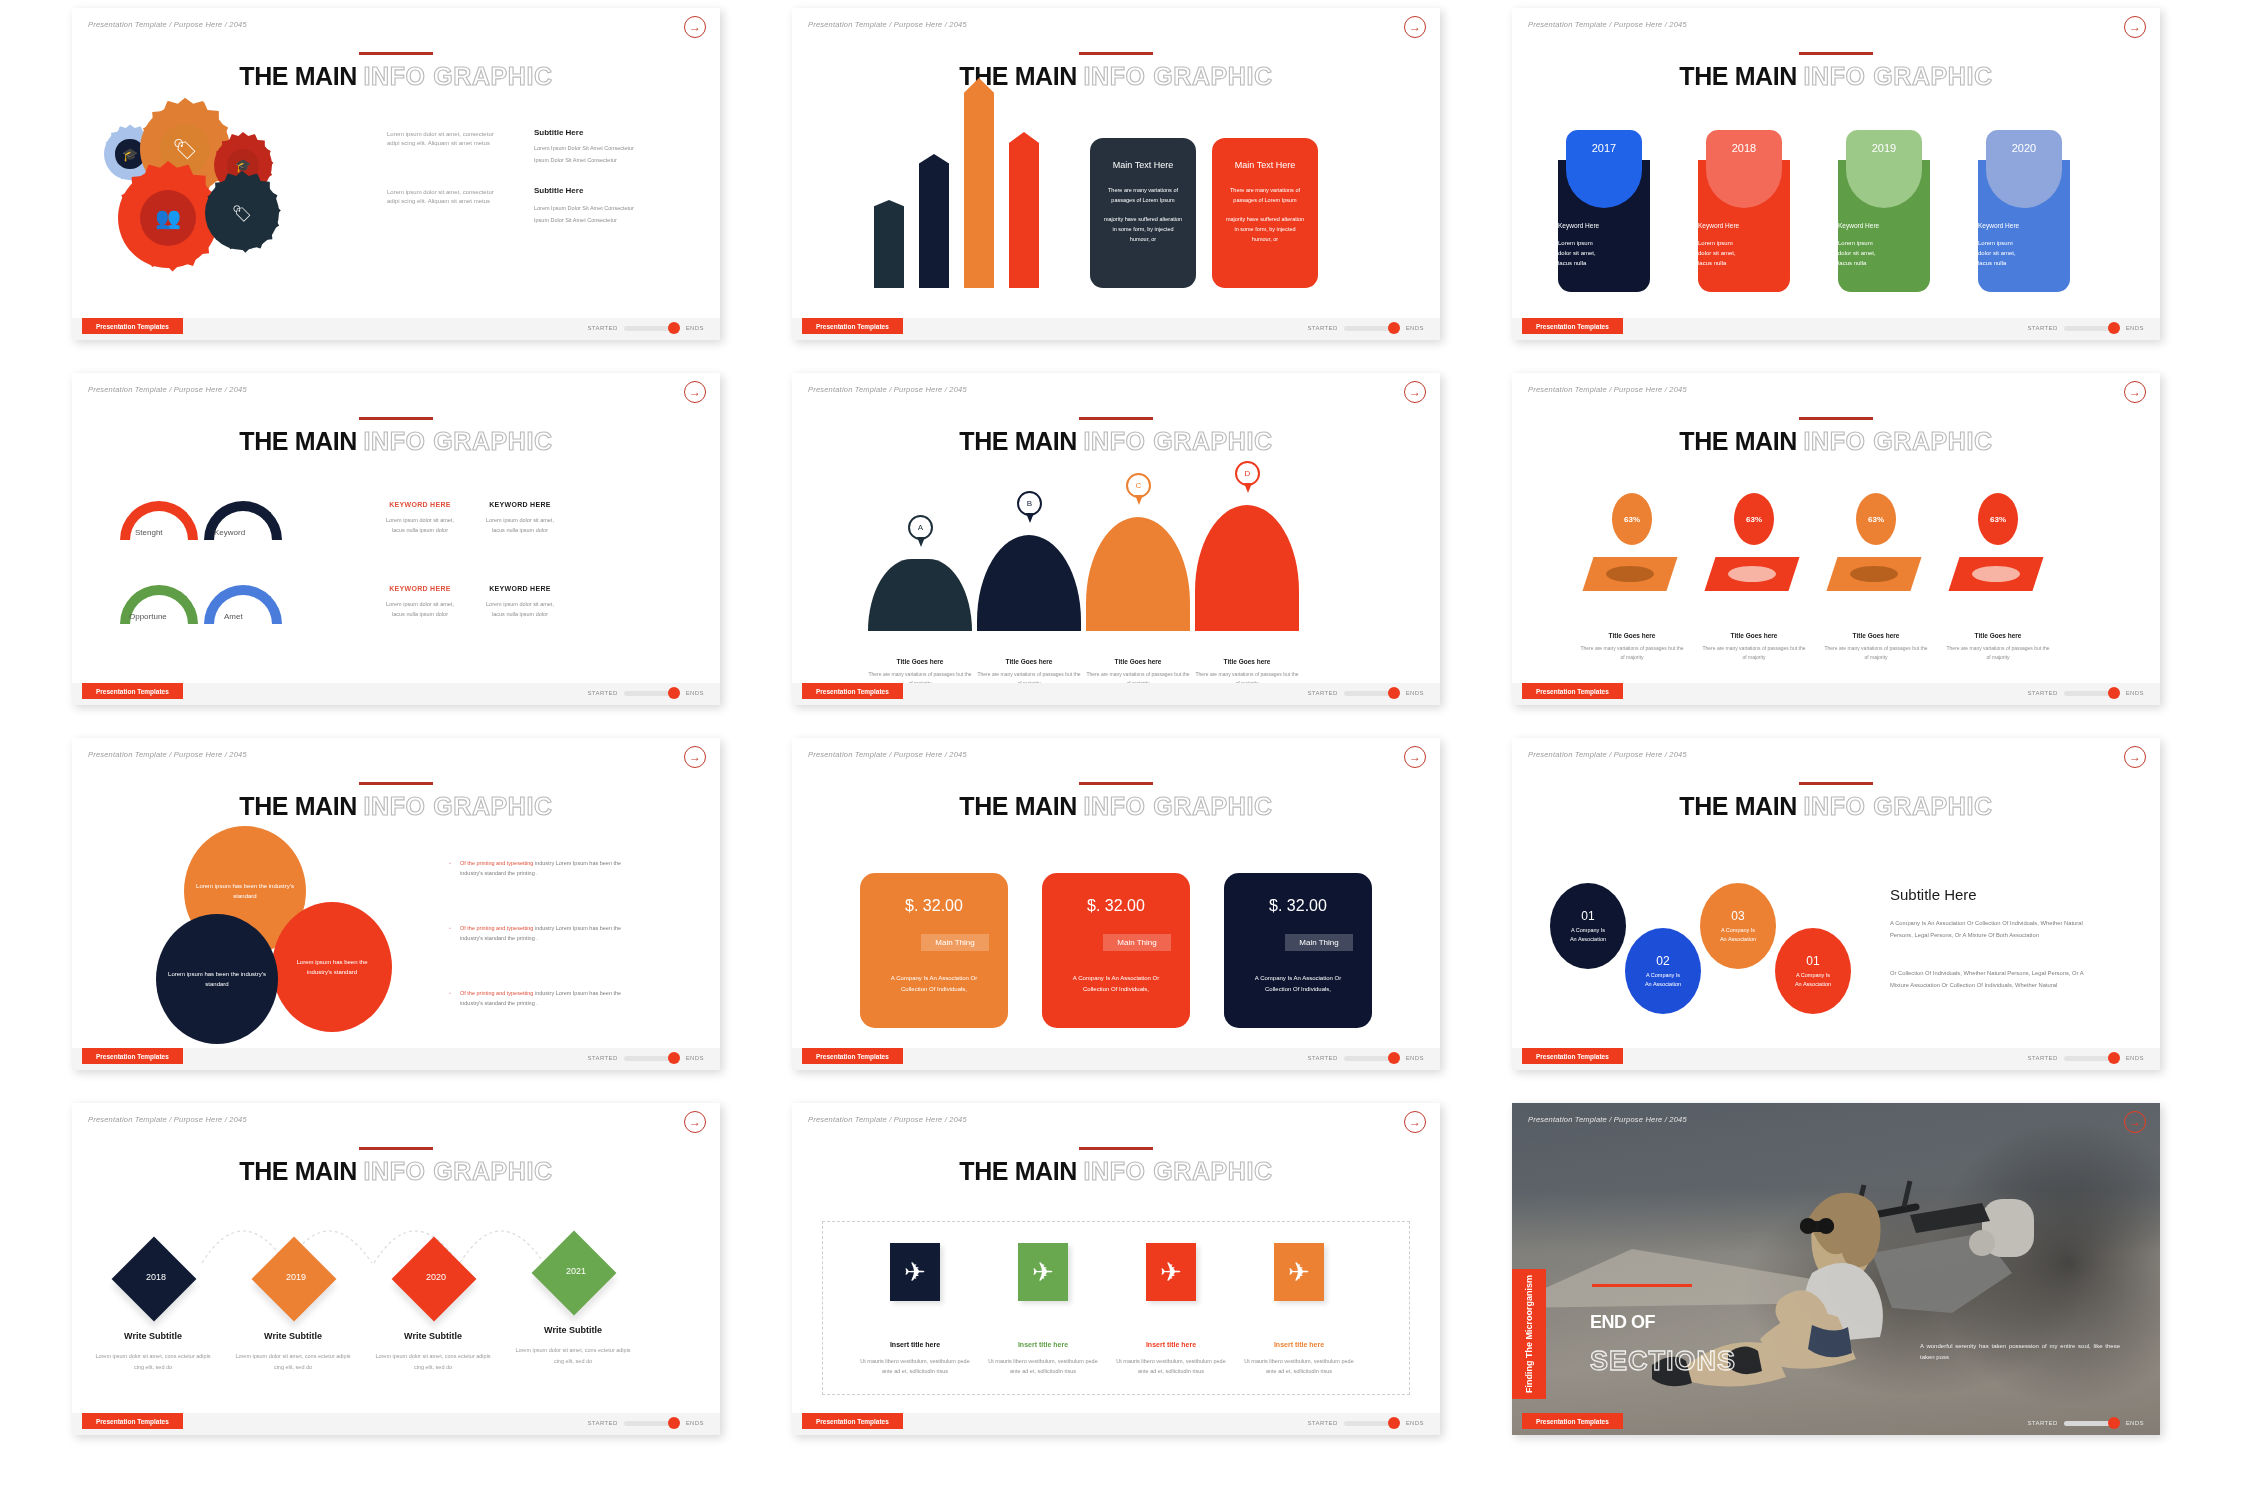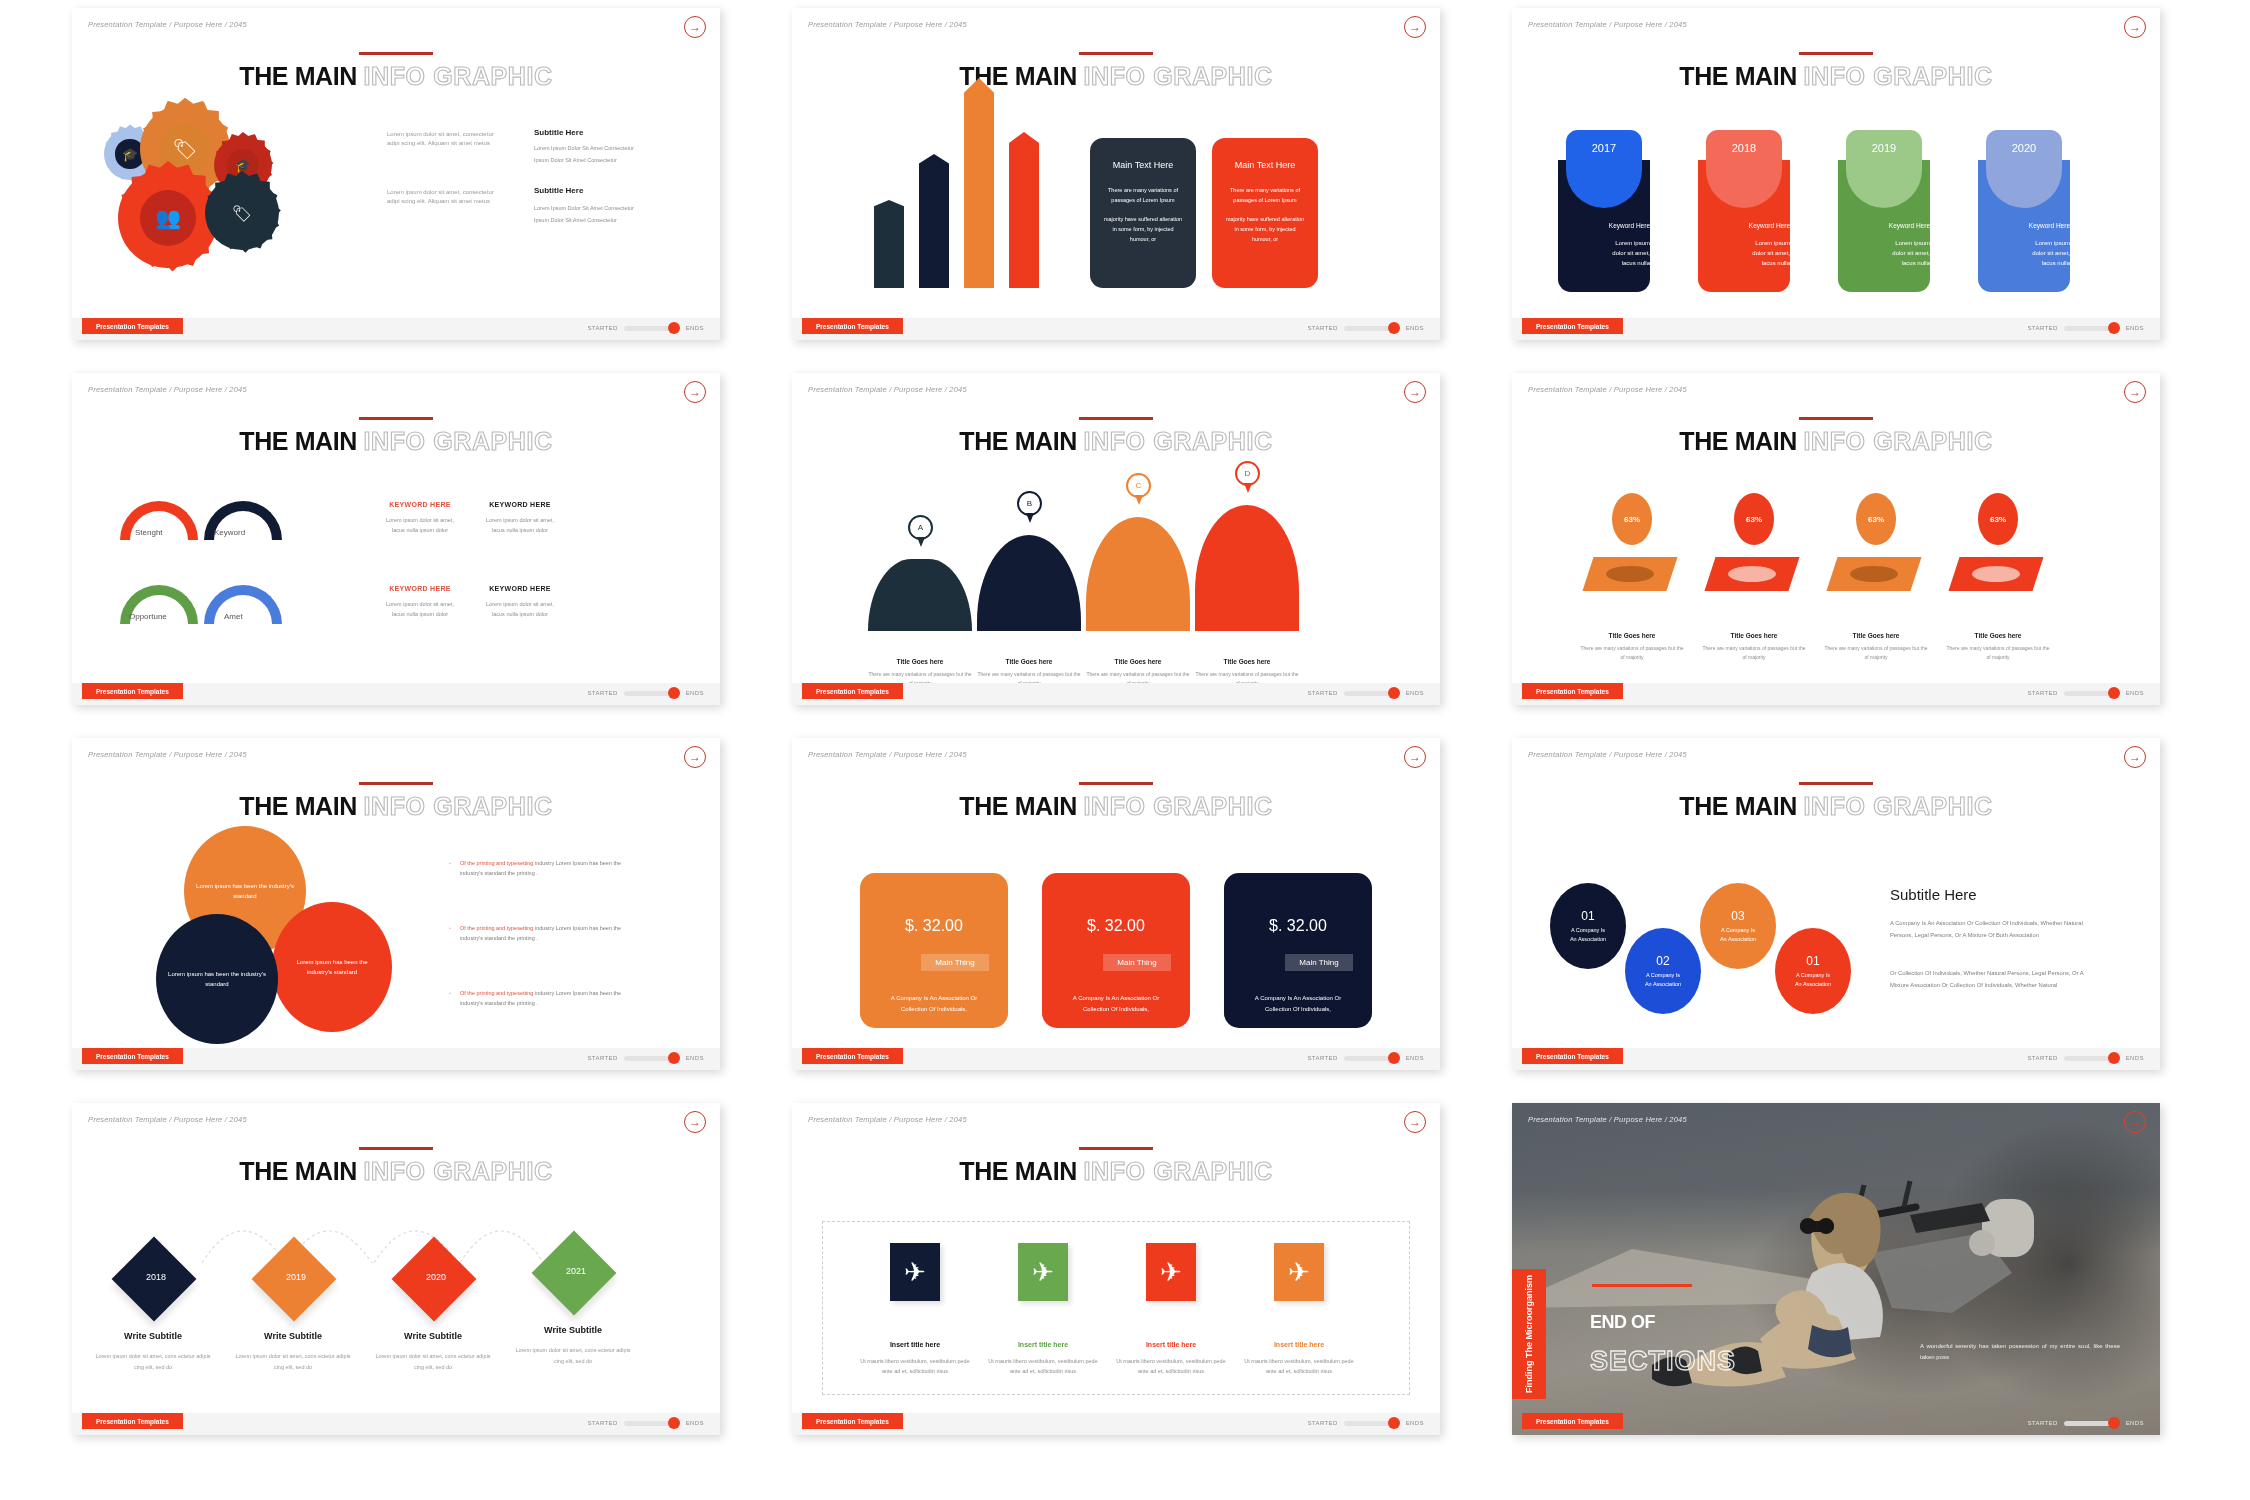--- a/index.html
+++ b/index.html
@@ -91,21 +91,21 @@
     position:absolute; bottom:52px; width:106px; height:150px; border-radius:13px;
     color:#fff; text-align:center; padding:22px 12px 0;
   }
   .card2 h4 { font-size:9px; font-weight:500; margin-bottom:16px; }
   .card2 p { font-size:5.5px; line-height:1.75; margin-bottom:10px; font-weight:300;}
 
   
   .ycard { position:absolute; bottom:48px; width:92px; }
   .ycard .body {
     position:relative; height:132px; border-radius:0 0 13px 13px;
-    color:#fff; text-align:right; padding-top:62px;
+    color:#fff; text-align:left; padding-top:62px;
   }
   .ycard .head {
     position:absolute; top:-30px; left:8px; right:8px; height:78px;
     border-radius: 13px 13px 42px 42px;
     display:flex; justify-content:center; padding-top:12px;
     font-size:11px; color:#fff;
   }
   .ycard .kw { font-size:6.5px; margin-bottom:9px; }
   .ycard .ln { font-size:6px; line-height:1.7; font-weight:300;}
 
@@ -142,21 +142,21 @@
   .ven { position:absolute; border-radius:50%; color:#fff; display:flex;
          align-items:center; justify-content:center; text-align:center;
          font-size:6px; line-height:1.75; padding:0 12px; }
   .bullet { position:absolute; font-size:5.5px; line-height:1.9; width:175px; }
   .bullet .hl { color:#e0503a; }
   .bullet .bd { color:#7d7d7d; }
   .bullet::before { content:"\25E6"; position:absolute; left:-11px; top:0; color:#c0655a; }
 
   
   .pcard { position:absolute; bottom:42px; width:148px; height:155px;
-           border-radius:15px; color:#fff; text-align:center; padding-top:44px; }
+           border-radius:15px; color:#fff; text-align:center; padding-top:24px; }
   .pcard .price { font-size:16px; font-weight:400; margin-bottom:16px; }
   .pcard .pill { display:inline-block; font-size:8px; padding:4px 14px; margin-bottom:22px;
                  background: rgba(255,255,255,.22); margin-left: 42px; }
   .pcard .desc { font-size:6px; line-height:1.9; font-weight:300; padding:0 22px; }
 
   
   .ncirc { position:absolute; border-radius:50%; color:#fff;
            display:flex; flex-direction:column; align-items:center; justify-content:center; }
   .ncirc .n { font-size:12px; font-weight:500; margin-bottom:3px; }
   .ncirc .c { font-size:5.5px; line-height:1.55; text-align:center; }

